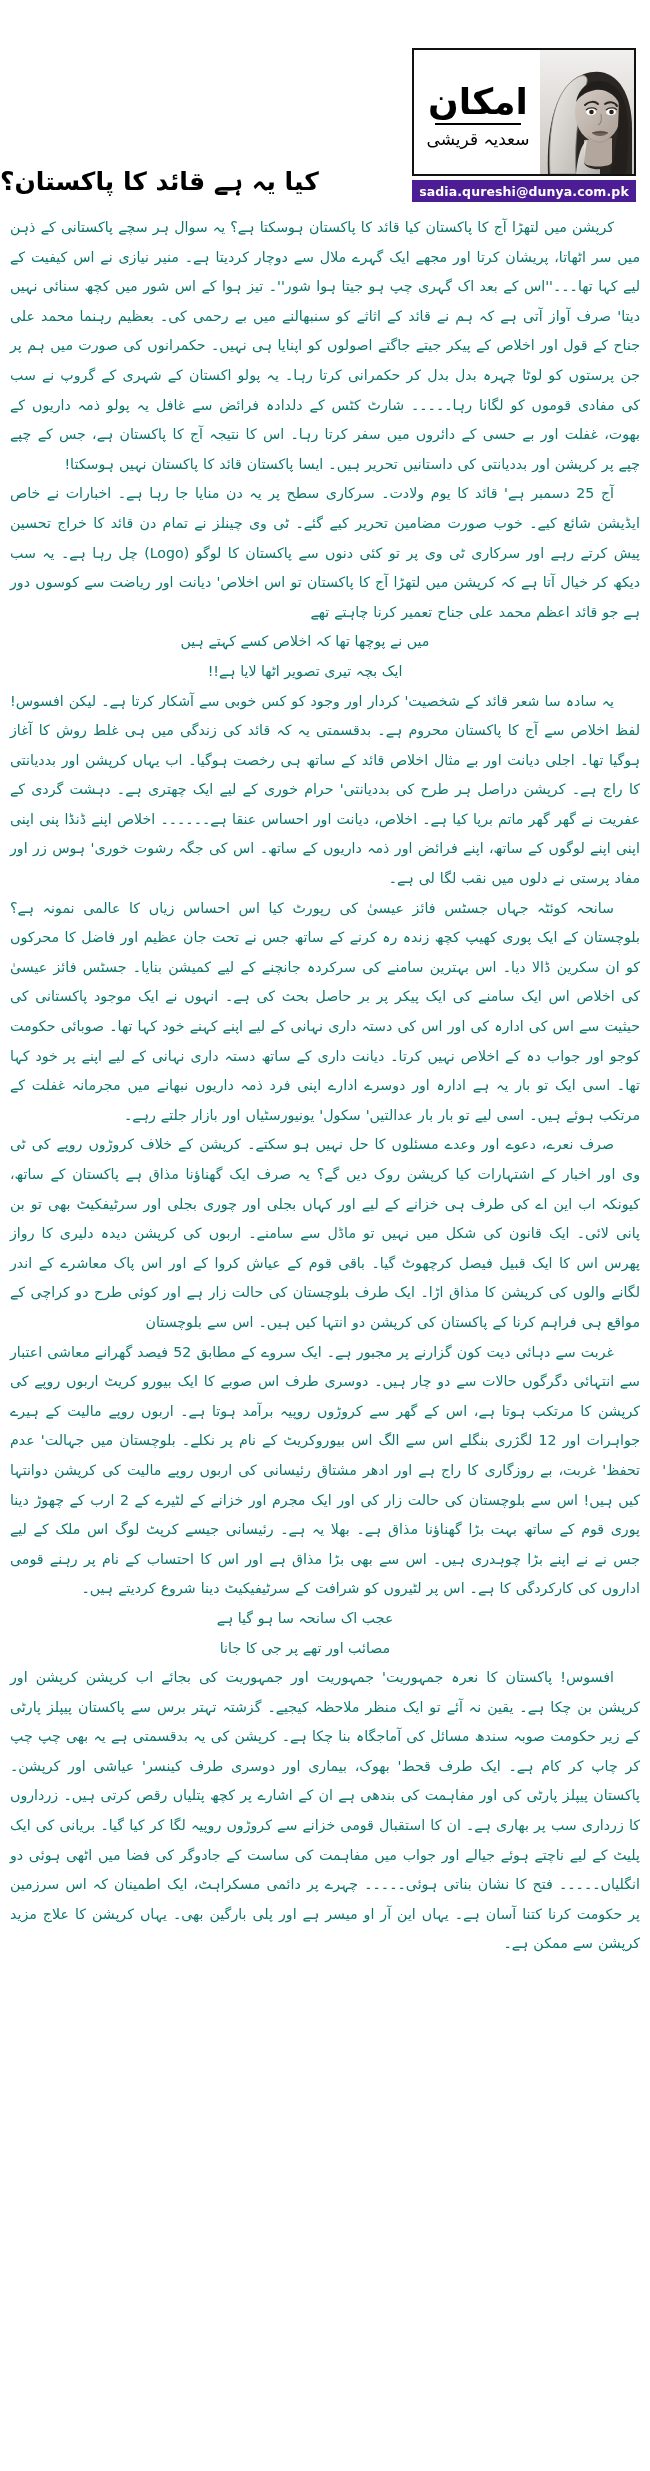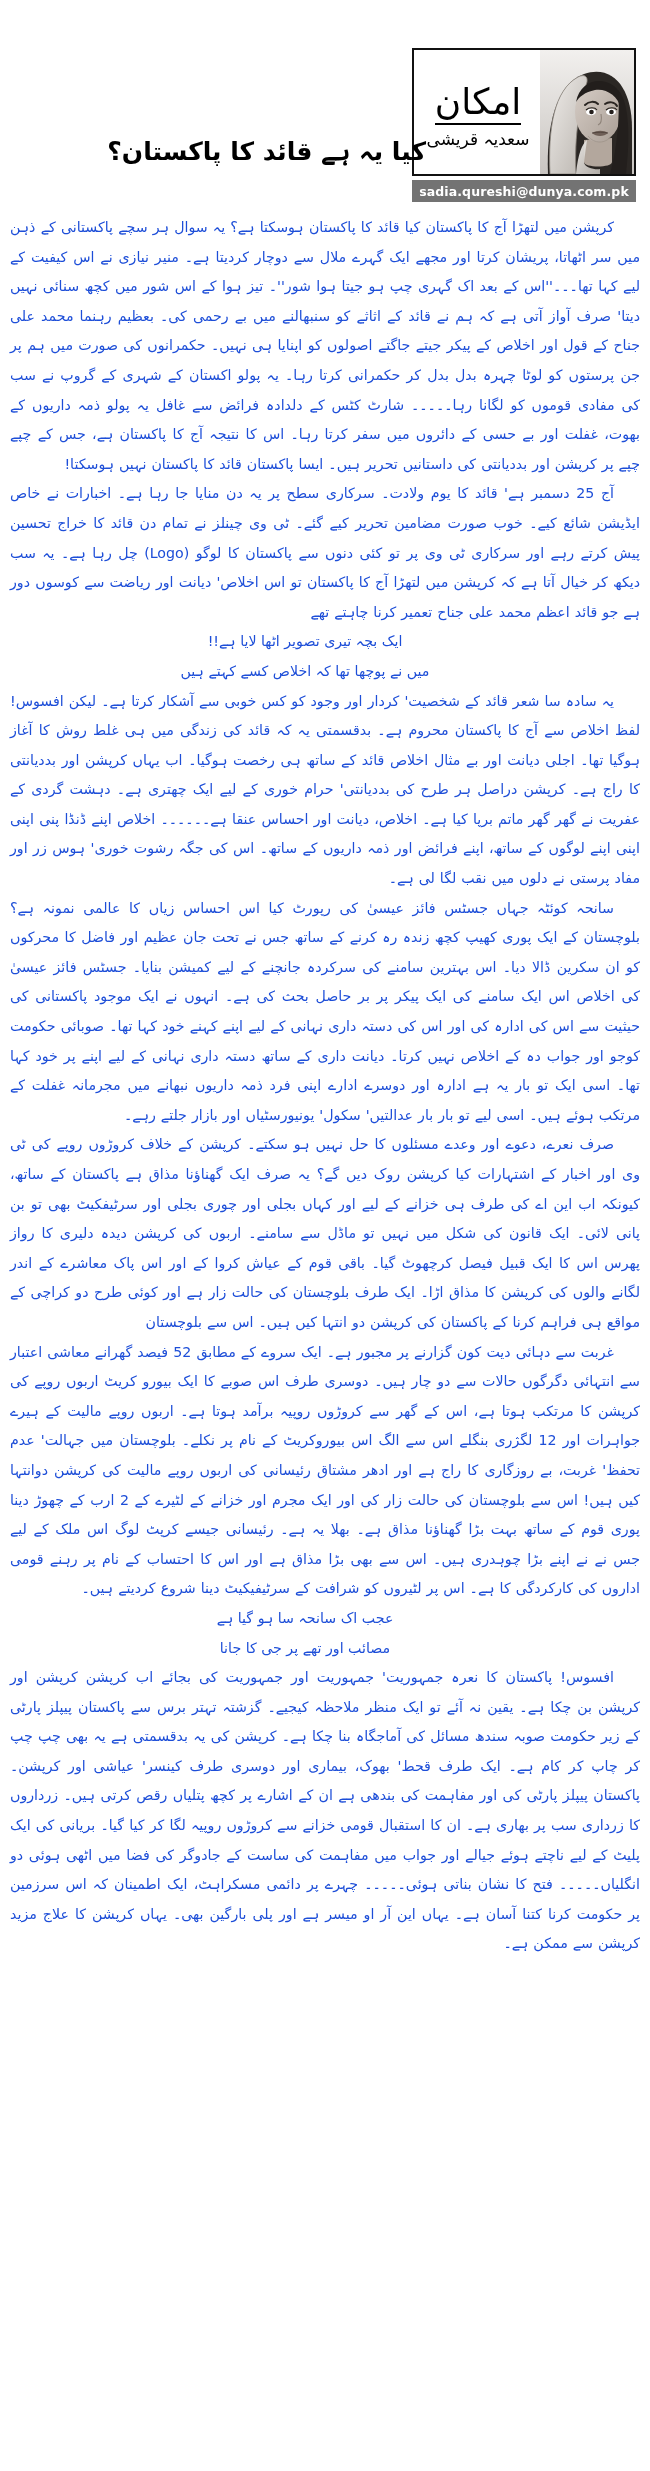--- a/index.html
+++ b/index.html
@@ -57,21 +57,21 @@
     display: flex;
     flex-direction: column;
     align-items: center;
     justify-content: center;
     padding-top: 8px;
     box-sizing: border-box;
   }
   .logo-title {
     font-family: "DejaVu Sans", sans-serif;
     font-size: 36px;
-    font-weight: normal;
+    font-weight: bold;
     line-height: 1.05;
     letter-spacing: -1px;
     color: #000;
     direction: rtl;
   }
   .logo-rule {
     width: 86px;
     height: 2px;
     background: #000;
     margin: 3px 0 4px 0;
@@ -82,60 +82,59 @@
     color: #000;
     direction: rtl;
   }
 
   .email-bar {
     position: absolute;
     top: 180px;
     left: 412px;
     width: 224px;
     height: 22px;
-    background: #737373;
+    background: #4c1d95;
     color: #ffffff;
     display: flex;
     align-items: center;
     justify-content: center;
     font-family: "DejaVu Sans", sans-serif;
     font-size: 12.5px;
     font-weight: bold;
     letter-spacing: 0.1px;
     direction: ltr;
     box-sizing: border-box;
   }
 
   .headline {
     position: absolute;
-    top: 120px;
+    top: 150px;
     left: 0;
     width: 390px;
-    text-align: right;
+    text-align: left;
     font-family: "DejaVu Sans", sans-serif;
     font-size: 25px;
     font-weight: bold;
     direction: rtl;
     color: #000;
-    margin-left: 36px;
   }
 
   
   .article {
     position: absolute;
     top: 213px;
     left: 10px;
     width: 630px;
     direction: rtl;
     text-align: justify;
     text-align-last: right;
     font-family: "DejaVu Sans", sans-serif;
     font-size: 14.2px;
     line-height: 29.6px;
-    color: #1d4ed8;
+    color: #0f766e;
   }
   .article p {
     margin: 0 0 0 0;
     text-indent: 26px;
     text-align: justify;
     text-align-last: right;
     word-spacing: 0.5px;
   }
 
   .verse {
@@ -219,22 +218,22 @@
 
   <div class="email-bar">sadia.qureshi@dunya.com.pk</div>
 
   <h1 class="headline">کیا یہ ہے قائد کا پاکستان؟</h1>
 </div>
 
 <div class="article" id="article-body">
     <p>کرپشن میں لتھڑا آج کا پاکستان کیا قائد کا پاکستان ہوسکتا ہے؟ یہ سوال ہر سچے پاکستانی کے ذہن میں سر اٹھاتا، پریشان کرتا اور مجھے ایک گہرے ملال سے دوچار کردیتا ہے۔ منیر نیازی نے اس کیفیت کے لیے کہا تھا۔۔۔''اس کے بعد اک گہری چپ ہو جیتا ہوا شور''۔ تیز ہوا کے اس شور میں کچھ سنائی نہیں دیتا' صرف آواز آتی ہے کہ ہم نے قائد کے اثاثے کو سنبھالنے میں بے رحمی کی۔ بعظیم رہنما محمد علی جناح کے قول اور اخلاص کے پیکر جیتے جاگتے اصولوں کو اپنایا ہی نہیں۔ حکمرانوں کی صورت میں ہم پر جن پرستوں کو لوٹا چہرہ بدل بدل کر حکمرانی کرتا رہا۔ یہ پولو اکستان کے شہری کے گروپ نے سب کی مفادی قوموں کو لگانا رہا۔۔۔۔۔ شارٹ کٹس کے دلدادہ فرائض سے غافل یہ پولو ذمہ داریوں کے بھوت، غفلت اور بے حسی کے دائروں میں سفر کرتا رہا۔ اس کا نتیجہ آج کا پاکستان ہے، جس کے چپے چپے پر کرپشن اور بددیانتی کی داستانیں تحریر ہیں۔ ایسا پاکستان قائد کا پاکستان نہیں ہوسکتا!</p>
     <p>آج 25 دسمبر ہے' قائد کا یوم ولادت۔ سرکاری سطح پر یہ دن منایا جا رہا ہے۔ اخبارات نے خاص ایڈیشن شائع کیے۔ خوب صورت مضامین تحریر کیے گئے۔ ٹی وی چینلز نے تمام دن قائد کا خراج تحسین پیش کرتے رہے اور سرکاری ٹی وی پر تو کئی دنوں سے پاکستان کا لوگو (Logo) چل رہا ہے۔ یہ سب دیکھ کر خیال آتا ہے کہ کرپشن میں لتھڑا آج کا پاکستان تو اس اخلاص' دیانت اور ریاضت سے کوسوں دور ہے جو قائد اعظم محمد علی جناح تعمیر کرنا چاہتے تھے</p>
     <div class="verse">
+      <span class="verse-line">میں نے پوچھا تھا کہ اخلاص کسے کہتے ہیں</span>
       <span class="verse-line">ایک بچہ تیری تصویر اٹھا لایا ہے!!</span>
-      <span class="verse-line">میں نے پوچھا تھا کہ اخلاص کسے کہتے ہیں</span>
     </div>
     <p>یہ سادہ سا شعر قائد کے شخصیت' کردار اور وجود کو کس خوبی سے آشکار کرتا ہے۔ لیکن افسوس! لفظ اخلاص سے آج کا پاکستان محروم ہے۔ بدقسمتی یہ کہ قائد کی زندگی میں ہی غلط روش کا آغاز ہوگیا تھا۔ اجلی دیانت اور بے مثال اخلاص قائد کے ساتھ ہی رخصت ہوگیا۔ اب یہاں کرپشن اور بددیانتی کا راج ہے۔ کرپشن دراصل ہر طرح کی بددیانتی' حرام خوری کے لیے ایک چھتری ہے۔ دہشت گردی کے عفریت نے گھر گھر ماتم برپا کیا ہے۔ اخلاص، دیانت اور احساس عنقا ہے۔۔۔۔۔۔ اخلاص اپنے ڈنڈا پنی اپنی اپنی اپنے لوگوں کے ساتھ، اپنے فرائض اور ذمہ داریوں کے ساتھ۔ اس کی جگہ رشوت خوری' ہوس زر اور مفاد پرستی نے دلوں میں نقب لگا لی ہے۔</p>
     <p>سانحہ کوئٹہ جہاں جسٹس فائز عیسیٰ کی رپورٹ کیا اس احساس زیاں کا عالمی نمونہ ہے؟ بلوچستان کے ایک پوری کھیپ کچھ زندہ رہ کرنے کے ساتھ جس نے تحت جان عظیم اور فاضل کا محرکوں کو ان سکرین ڈالا دیا۔ اس بہترین سامنے کی سرکردہ جانچنے کے لیے کمیشن بنایا۔ جسٹس فائز عیسیٰ کی اخلاص اس ایک سامنے کی ایک پیکر پر بر حاصل بحث کی ہے۔ انہوں نے ایک موجود پاکستانی کی حیثیت سے اس کی ادارہ کی اور اس کی دستہ داری نہانی کے لیے اپنے کہنے خود کہا تھا۔ صوبائی حکومت کوجو اور جواب دہ کے اخلاص نہیں کرتا۔ دیانت داری کے ساتھ دستہ داری نہانی کے لیے اپنے پر خود کہا تھا۔ اسی ایک تو بار یہ ہے ادارہ اور دوسرے ادارے اپنی فرد ذمہ داریوں نبھانے میں مجرمانہ غفلت کے مرتکب ہوئے ہیں۔ اسی لیے تو بار بار عدالتیں' سکول' یونیورسٹیاں اور بازار جلتے رہے۔</p>
     <p>صرف نعرے، دعوے اور وعدے مسئلوں کا حل نہیں ہو سکتے۔ کرپشن کے خلاف کروڑوں روپے کی ٹی وی اور اخبار کے اشتہارات کیا کرپشن روک دیں گے؟ یہ صرف ایک گھناؤنا مذاق ہے پاکستان کے ساتھ، کیونکہ اب این اے کی طرف ہی خزانے کے لیے اور کہاں بجلی اور چوری بجلی اور سرٹیفکیٹ بھی تو بن پانی لائی۔ ایک قانون کی شکل میں نہیں تو ماڈل سے سامنے۔ اربوں کی کرپشن دیدہ دلیری کا رواز پھرس اس کا ایک قبیل فیصل کرچھوٹ گیا۔ باقی قوم کے عیاش کروا کے اور اس پاک معاشرے کے اندر لگانے والوں کی کرپشن کا مذاق اڑا۔ ایک طرف بلوچستان کی حالت زار ہے اور کوئی طرح دو کراچی کے مواقع ہی فراہم کرنا کے پاکستان کی کرپشن دو انتہا کیں ہیں۔ اس سے بلوچستان</p>
     <p>غربت سے دہائی دیت کون گزارنے پر مجبور ہے۔ ایک سروے کے مطابق 52 فیصد گھرانے معاشی اعتبار سے انتہائی دگرگوں حالات سے دو چار ہیں۔ دوسری طرف اس صوبے کا ایک بیورو کریٹ اربوں روپے کی کرپشن کا مرتکب ہوتا ہے، اس کے گھر سے کروڑوں روپیہ برآمد ہوتا ہے۔ اربوں روپے مالیت کے ہیرے جواہرات اور 12 لگژری بنگلے اس سے الگ اس بیوروکریٹ کے نام پر نکلے۔ بلوچستان میں جہالت' عدم تحفظ' غربت، بے روزگاری کا راج ہے اور ادھر مشتاق رئیسانی کی اربوں روپے مالیت کی کرپشن دوانتہا کیں ہیں! اس سے بلوچستان کی حالت زار کی اور ایک مجرم اور خزانے کے لٹیرے کے 2 ارب کے چھوڑ دینا پوری قوم کے ساتھ بہت بڑا گھناؤنا مذاق ہے۔ بھلا یہ ہے۔ رئیسانی جیسے کرپٹ لوگ اس ملک کے لیے جس نے نے اپنے بڑا چوہدری ہیں۔ اس سے بھی بڑا مذاق ہے اور اس کا احتساب کے نام پر رہنے قومی اداروں کی کارکردگی کا ہے۔ اس پر لٹیروں کو شرافت کے سرٹیفیکیٹ دینا شروع کردیتے ہیں۔</p>
     <div class="verse">
       <span class="verse-line">عجب اک سانحہ سا ہو گیا ہے</span>
       <span class="verse-line">مصائب اور تھے پر جی کا جانا</span>
     </div>
     <p>افسوس! پاکستان کا نعرہ جمہوریت' جمہوریت اور جمہوریت کی بجائے اب کرپشن کرپشن اور کرپشن بن چکا ہے۔ یقین نہ آئے تو ایک منظر ملاحظہ کیجیے۔ گزشتہ تہتر برس سے پاکستان پیپلز پارٹی کے زیر حکومت صوبہ سندھ مسائل کی آماجگاہ بنا چکا ہے۔ کرپشن کی یہ بدقسمتی ہے یہ بھی چپ چپ کر چاپ کر کام ہے۔ ایک طرف قحط' بھوک، بیماری اور دوسری طرف کینسر' عیاشی اور کرپشن۔ پاکستان پیپلز پارٹی کی اور مفاہمت کی بندھی ہے ان کے اشارے پر کچھ پتلیاں رقص کرتی ہیں۔ زرداروں کا زرداری سب پر بھاری ہے۔ ان کا استقبال قومی خزانے سے کروڑوں روپیہ لگا کر کیا گیا۔ بریانی کی ایک پلیٹ کے لیے ناچتے ہوئے جیالے اور جواب میں مفاہمت کی ساست کے جادوگر کی فضا میں اٹھی ہوئی دو انگلیاں۔۔۔۔۔ فتح کا نشان بناتی ہوئی۔۔۔۔۔ چہرے پر دائمی مسکراہٹ، ایک اطمینان کہ اس سرزمین پر حکومت کرنا کتنا آسان ہے۔ یہاں این آر او میسر ہے اور پلی بارگین بھی۔ یہاں کرپشن کا علاج مزید کرپشن سے ممکن ہے۔</p>

